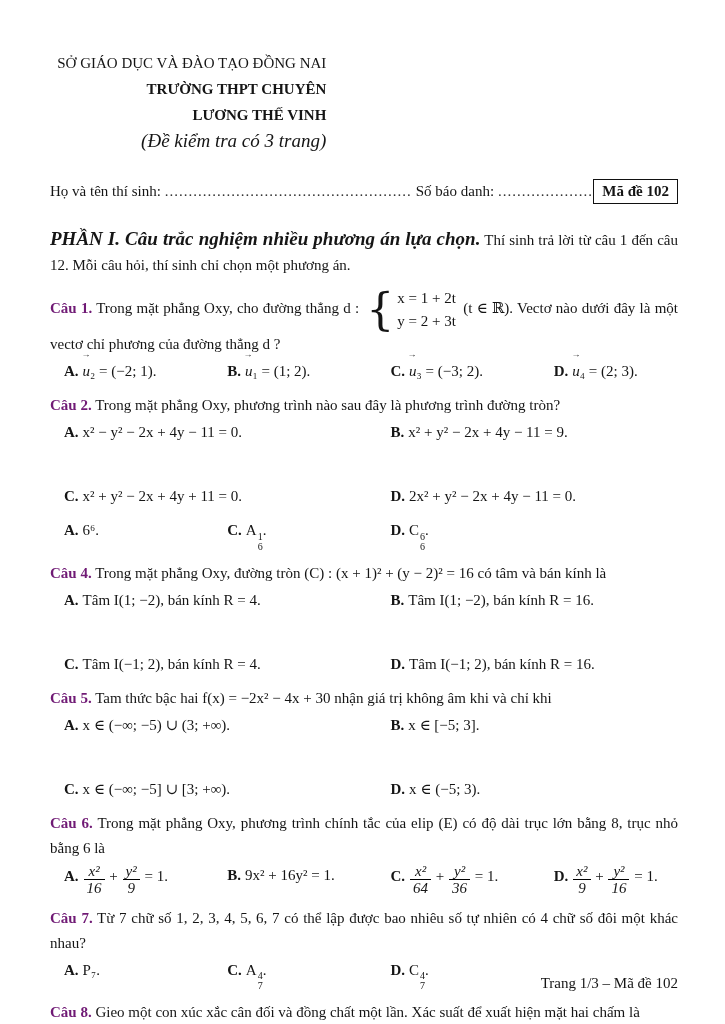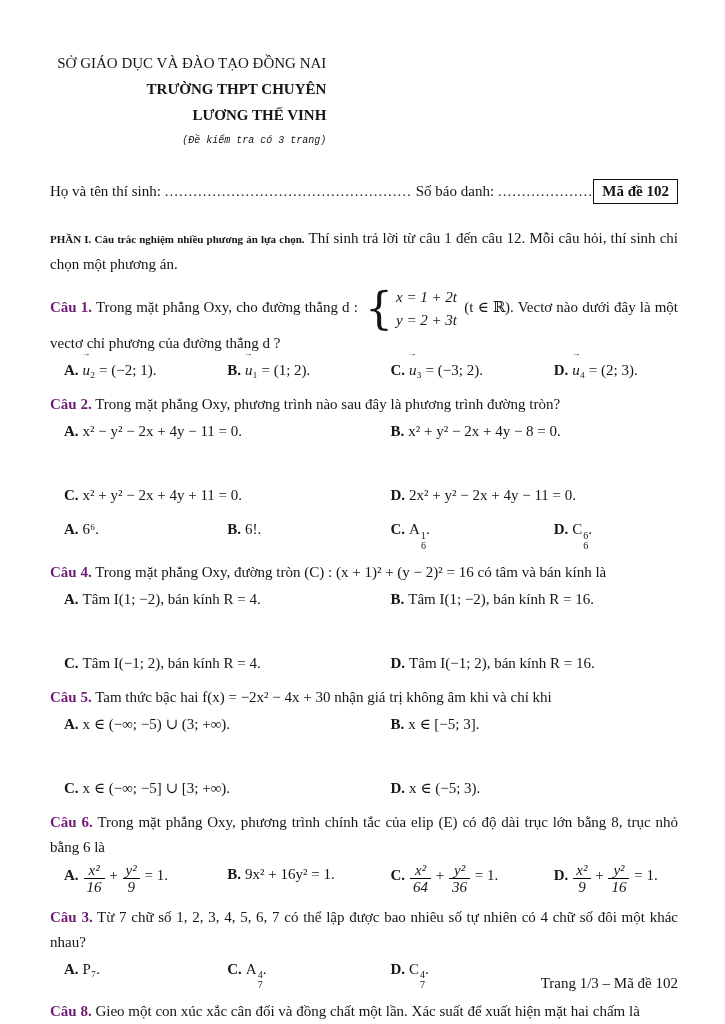--- a/index.html
+++ b/index.html
@@ -12,49 +12,49 @@
     overflow:hidden;position:relative;
   }
   
   .header{display:flex;width:100%;}
   .hcol{display:flex;flex-direction:column;text-align:right;}
   .hcol.left{width:44%;}
   .hcol.right{width:56%;}
   .h-line{line-height:26px;white-space:nowrap;}
   .h-bold{font-weight:bold;}
   .h-big{font-size:16.5px;}
-  .h-italic{font-style:italic;white-space:nowrap;font-size:10px;font-family:Liberation Mono, monospace;}
+  .h-italic{font-style:italic;white-space:nowrap;font-size:19px;}
   
   .inforow{margin-top:26px;display:flex;align-items:center;white-space:nowrap;}
   .dots{letter-spacing:1px;overflow:hidden;color:#333;}
   .inforow .lbl{margin-right:4px;}
   .inforow .gap{margin-left:6px;}
   .codebox{
     margin-left:auto;border:1.4px solid #111;padding:0px 8px 1px 8px;
     font-weight:bold;line-height:22px;
   }
   
   .intro{margin:22px 0 0 0;text-align:justify;}
-  .intro b{font-size:11px;}
+  .intro b{font-size:19px;font-style:italic;}
   
   .qblock{margin-top:9px;}
   .qtext{margin:0;text-align:justify;}
   .qlabel{color:#701a75;font-weight:bold;}
   .opts{margin-top:2px;display:grid;padding-left:14px;column-gap:6px;row-gap:5px;gap:39px;}
   .cols4{grid-template-columns:1fr 1fr 1fr 1fr;}
   .cols2{grid-template-columns:1fr 1fr;}
   .opt{white-space:nowrap;}
   .olet{font-weight:bold;margin-right:4px;}
   
   .frac{display:inline-block;text-align:center;vertical-align:-0.8em;line-height:1.1;margin:0 1px;font-style:italic;}
   .frac .num{display:block;border-bottom:1px solid #000;padding:0 3px 0px 3px;}
   .frac .den{display:block;padding:0px 3px 0 3px;}
   .cases{display:inline-flex;align-items:center;vertical-align:middle;margin:0 3px;}
   .cases .brace{font-size:44px;font-weight:100;line-height:0.9;margin-right:3px;font-family:"DejaVu Serif",serif;}
-  .cases .clines{display:inline-flex;flex-direction:column;row-gap:1px;text-align:left;font-style:italic;line-height:22px;}
+  .cases .clines{display:inline-flex;flex-direction:column;row-gap:1px;text-align:left;line-height:22px;}
   .ss{display:inline-flex;flex-direction:column;align-items:flex-start;font-size:10px;line-height:10px;vertical-align:-0.45em;margin-left:1px;}
   .vec{position:relative;display:inline-block;font-style:italic;}
   .vec::before{content:"→";position:absolute;top:-0.78em;left:45%;transform:translateX(-50%) scale(0.62,0.55);line-height:1;font-style:normal;}
   
   .footer{position:absolute;right:47px;bottom:28px;text-align:right;}
 </style>
 </head>
 <body>
 
 <div class="page">
@@ -94,30 +94,29 @@
       <div class="opt"><span class="olet">B.</span><span><span class="vec">u</span>₁ = (1; 2).</span></div>
       <div class="opt"><span class="olet">C.</span><span><span class="vec">u</span>₃ = (−3; 2).</span></div>
       <div class="opt"><span class="olet">D.</span><span><span class="vec">u</span>₄ = (2; 3).</span></div>
     </div>
   </div>
 
   <div class="qblock">
     <p class="qtext"><b class="qlabel">Câu 2.</b> <span>Trong mặt phẳng Oxy, phương trình nào sau đây là phương trình đường tròn?</span></p>
     <div class="opts cols2">
       <div class="opt"><span class="olet">A.</span><span>x² − y² − 2x + 4y − 11 = 0.</span></div>
-      <div class="opt"><span class="olet">B.</span><span>x² + y² − 2x + 4y − 8 = 0.</span></div>
+      <div class="opt"><span class="olet">B.</span><span>x² + y² − 2x + 4y − 11 = 9.</span></div>
       <div class="opt"><span class="olet">C.</span><span>x² + y² − 2x + 4y + 11 = 0.</span></div>
       <div class="opt"><span class="olet">D.</span><span>2x² + y² − 2x + 4y − 11 = 0.</span></div>
     </div>
   </div>
 
   <div class="qblock">
     <div class="opts cols4">
       <div class="opt"><span class="olet">A.</span><span>6⁶.</span></div>
-      <div class="opt"><span class="olet">B.</span><span>6!.</span></div>
       <div class="opt"><span class="olet">C.</span><span>A<span class="ss">
               <span>1</span>
               <span>6</span>
             </span>.</span></div>
       <div class="opt"><span class="olet">D.</span><span>C<span class="ss">
               <span>6</span>
               <span>6</span>
             </span>.</span></div>
     </div>
   </div>
@@ -146,21 +145,21 @@
     <p class="qtext"><b class="qlabel">Câu 6.</b> <span>Trong mặt phẳng Oxy, phương trình chính tắc của elip (E) có độ dài trục lớn bằng 8, trục nhỏ bằng 6 là</span></p>
     <div class="opts cols4">
       <div class="opt"><span class="olet">A.</span><span><span class="frac"><span class="num">x²</span><span class="den">16</span></span> + <span class="frac"><span class="num">y²</span><span class="den">9</span></span> = 1.</span></div>
       <div class="opt"><span class="olet">B.</span><span>9x² + 16y² = 1.</span></div>
       <div class="opt"><span class="olet">C.</span><span><span class="frac"><span class="num">x²</span><span class="den">64</span></span> + <span class="frac"><span class="num">y²</span><span class="den">36</span></span> = 1.</span></div>
       <div class="opt"><span class="olet">D.</span><span><span class="frac"><span class="num">x²</span><span class="den">9</span></span> + <span class="frac"><span class="num">y²</span><span class="den">16</span></span> = 1.</span></div>
     </div>
   </div>
 
   <div class="qblock">
-    <p class="qtext"><b class="qlabel">Câu 3.</b> <span>Từ 7 chữ số 1, 2, 3, 4, 5, 6, 7 có thể lập được bao nhiêu số tự nhiên có 4 chữ số đôi một khác nhau?</span></p>
+    <p class="qtext"><b class="qlabel">Câu 7.</b> <span>Từ 7 chữ số 1, 2, 3, 4, 5, 6, 7 có thể lập được bao nhiêu số tự nhiên có 4 chữ số đôi một khác nhau?</span></p>
     <div class="opts cols4">
       <div class="opt"><span class="olet">A.</span><span>P₇.</span></div>
       <div class="opt"><span class="olet">C.</span><span>A<span class="ss">
               <span>4</span>
               <span>7</span>
             </span>.</span></div>
       <div class="opt"><span class="olet">D.</span><span>C<span class="ss">
               <span>4</span>
               <span>7</span>
             </span>.</span></div>

